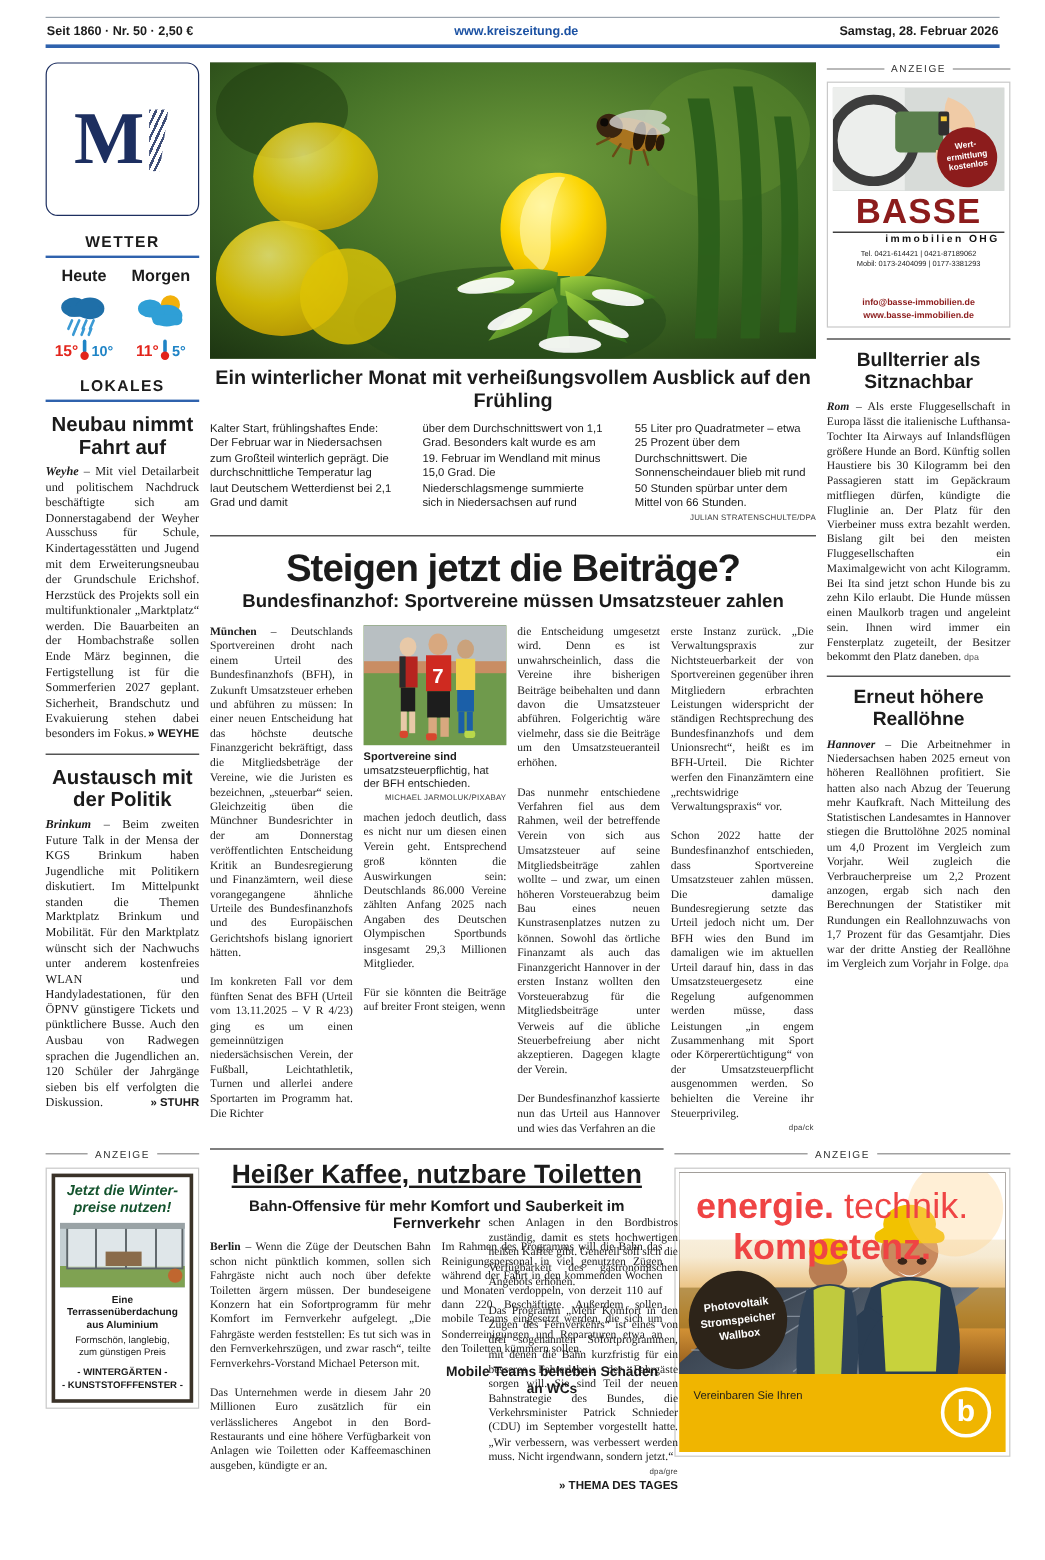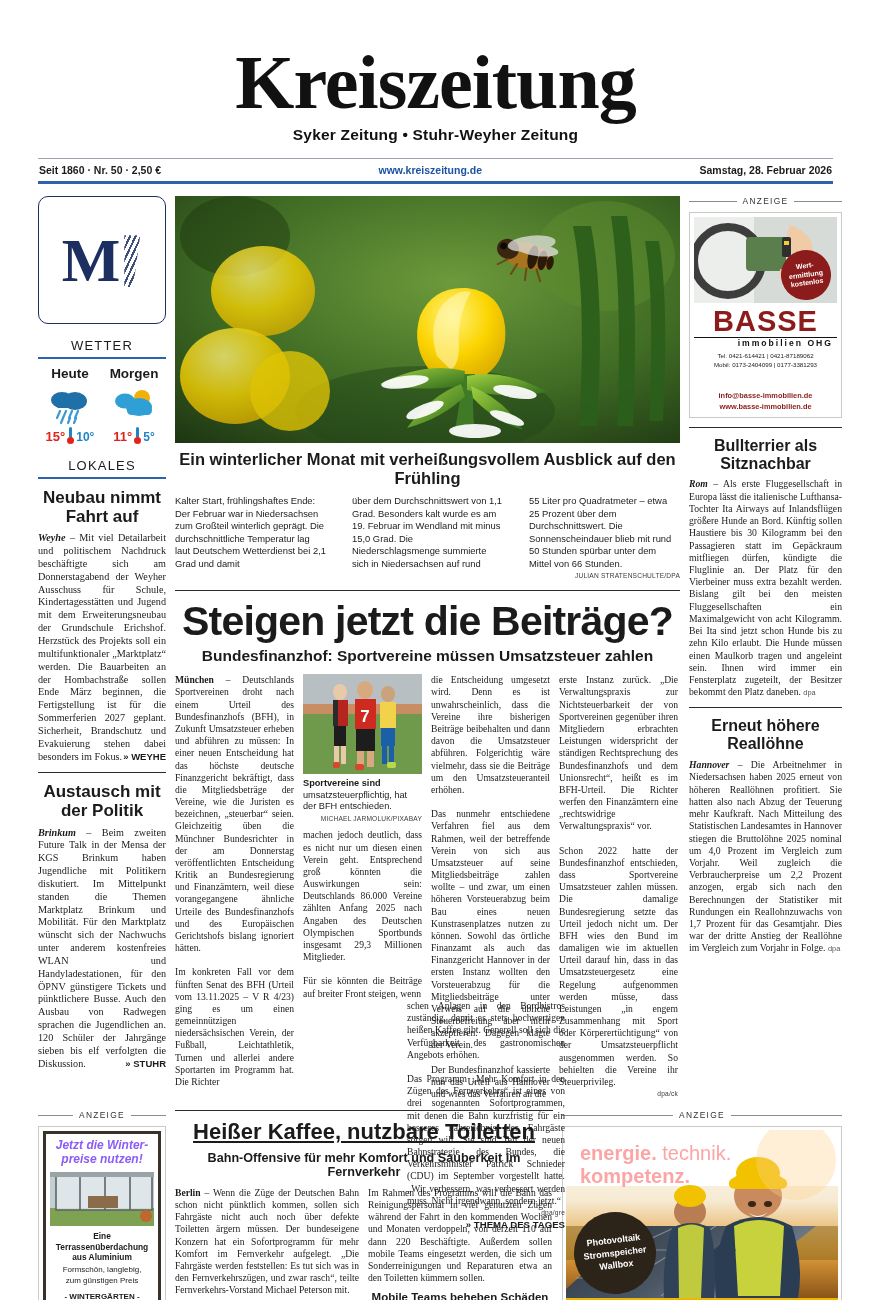--- a/index.html
+++ b/index.html
@@ -61,21 +61,21 @@
   .logo-m:after {
     content: "";
     position: absolute; right: 2px; top: 6px;
     width: 16px; height: 52px;
     background: repeating-linear-gradient(115deg,#1d2f60 0 2px,transparent 2px 5px);
     opacity:.85;
     clip-path: polygon(0 0,100% 0,55% 100%,0 100%);
   }
   .sec-head {
     font-family: "Liberation Sans", sans-serif;
-    font-weight: 400; font-size: 13px; letter-spacing: 1.2px;
+    font-weight: 700; font-size: 13px; letter-spacing: 1.2px;
     text-align: center; margin-top: 14px; padding-bottom: 4px;
   }
   .sec-rule { height: 2px; background: #2f62ad; margin-bottom: 7px; }
 
   .wx { display: flex; }
   .wx-day { width: 50%; text-align: center; }
   .wx-day .lbl {
     font-family: Liberation Sans, sans-serif;
     font-weight: 700; font-size: 13.5px; margin-bottom: 4px;
   }
@@ -122,21 +122,21 @@
   .cap-cols > div { flex: 1; font-size: 9.4px; line-height: 1.33; }
   .credit {
     font-family: "Liberation Sans", sans-serif;
     font-size: 6.6px; letter-spacing: .2px; color: #3a3a3a;
     text-align: right; display:block; margin-top:2px;
   }
   .midrule { height: 1px; background: #2b2b2b; margin: 9px 0 10px; }
 
   .lead-head {
     font-family: "Liberation Sans", sans-serif;
-    font-weight: 700; font-size: 41px; line-height: 1.02;
+    font-weight: 700; font-size: 32px; line-height: 1.02;
     text-align: center; letter-spacing: -0.8px;
   }
   .lead-sub {
     font-family: "Liberation Sans", sans-serif;
     font-weight: 600; font-size: 15.5px; line-height: 1.2;
     text-align: center; margin-top: 4px; margin-bottom: 9px;
   }
   .cols4 { display: flex; gap: 9px; }
   .cols4 > div { width: 119px; flex: none; }
   .cols4 .body-txt { font-size: 9.6px; line-height: 1.27; }
@@ -200,21 +200,21 @@
   
   .bottom { display:flex; gap: 9px; margin-top: 10px; }
   .b-left { width: 128px; flex:none; }
   .b-mid { width: 378px; flex:none; }
   .b-right { width: 280px; flex:none; }
   .hr-top { height:1px; background:#2b2b2b; margin-bottom: 8px; }
 
   .ad-roepke { border:1px solid #c9c9c9; background:#fff; padding:4px; }
   .roepke-inner { border: 3px solid #3a3228; padding: 5px 4px; }
   .roepke-hl {
-    color:#8b5cf6; font-family:"Liberation Sans", sans-serif; font-weight:700;
+    color:#14532d; font-family:"Liberation Sans", sans-serif; font-weight:700;
     font-style: italic; font-size:12px; line-height:1.15; text-align:center;
   }
   .roepke-photo { height:54px; margin:5px 0; overflow:hidden; position:relative; background:#b9c3c6;}
   .roepke-t1 { font-family:"Liberation Sans",sans-serif; font-weight:700; font-size:8.4px; text-align:center; line-height:1.28;}
   .roepke-t2 { font-family:"Liberation Sans",sans-serif; font-size:8px; text-align:center; line-height:1.3; margin-top:2px;}
   .roepke-t3 { font-family:"Liberation Sans",sans-serif; font-weight:700; font-size:8px; text-align:center; line-height:1.45; margin-top:5px;}
 
   .b-mid .art-head { font-size: 22px; text-decoration: underline; }
   .b-mid .art-sub {
     font-family:"Liberation Sans",sans-serif; font-weight:600; font-size:12.6px;
@@ -229,21 +229,21 @@
   }
   .thema {
     font-family:"Liberation Sans",sans-serif; font-weight:700; font-size:9.6px;
     text-align:right; margin-top:3px;
   }
 
   .ad-busch { border:1px solid #c9c9c9; background:#fff; padding:3px; }
   .busch-photo { position:relative; height:168px; overflow:hidden; background:#2a2118; }
   .busch-hl {
     position:absolute; left:14px; top:12px; z-index:4;
-    font-family:"Liberation Sans",sans-serif; font-size:20px; line-height:1.12; color:#fca5a5;
+    font-family:"Liberation Sans",sans-serif; font-size:30px; line-height:1.12; color:#ef4444;text-align:center;
   }
   .busch-hl b { font-weight:700; }
   .busch-badge {
     position:absolute; left:8px; bottom:4px; width:82px; height:82px; border-radius:50%;
     background:#2d2419; color:#fff; z-index:4;
     display:flex; flex-direction:column; align-items:center; justify-content:center;
     font-family:"Liberation Sans",sans-serif; font-weight:700; font-size:9px;
     line-height:1.4; transform:rotate(-7deg);
   }
   .busch-bottom { background:#f0b500; padding:11px 12px 12px; display:flex; }
@@ -253,24 +253,20 @@
     width:42px;height:42px;border:3px solid #fff;border-radius:50%;
     display:inline-flex;align-items:center;justify-content:center;
     font-family:"Liberation Sans",sans-serif;font-weight:700;font-size:25px;line-height:1;
   }
 </style>
 </head>
 <body>
 
 <div class="page">
 
-  <div class="masthead">
-    <h1>Kreiszeitung</h1>
-    <div class="sub">Syker Zeitung • Stuhr-Weyher Zeitung</div>
-  </div>
   <div class="rulewrap">
     <div class="rule-thin"></div>
     <div class="infobar">
       <span>Seit 1860 · Nr. 50 · 2,50 €</span>
       <span class="web">www.kreiszeitung.de</span>
       <span>Samstag, 28. Februar 2026</span>
     </div>
     <div class="rule-blue"></div>
   </div>
 

